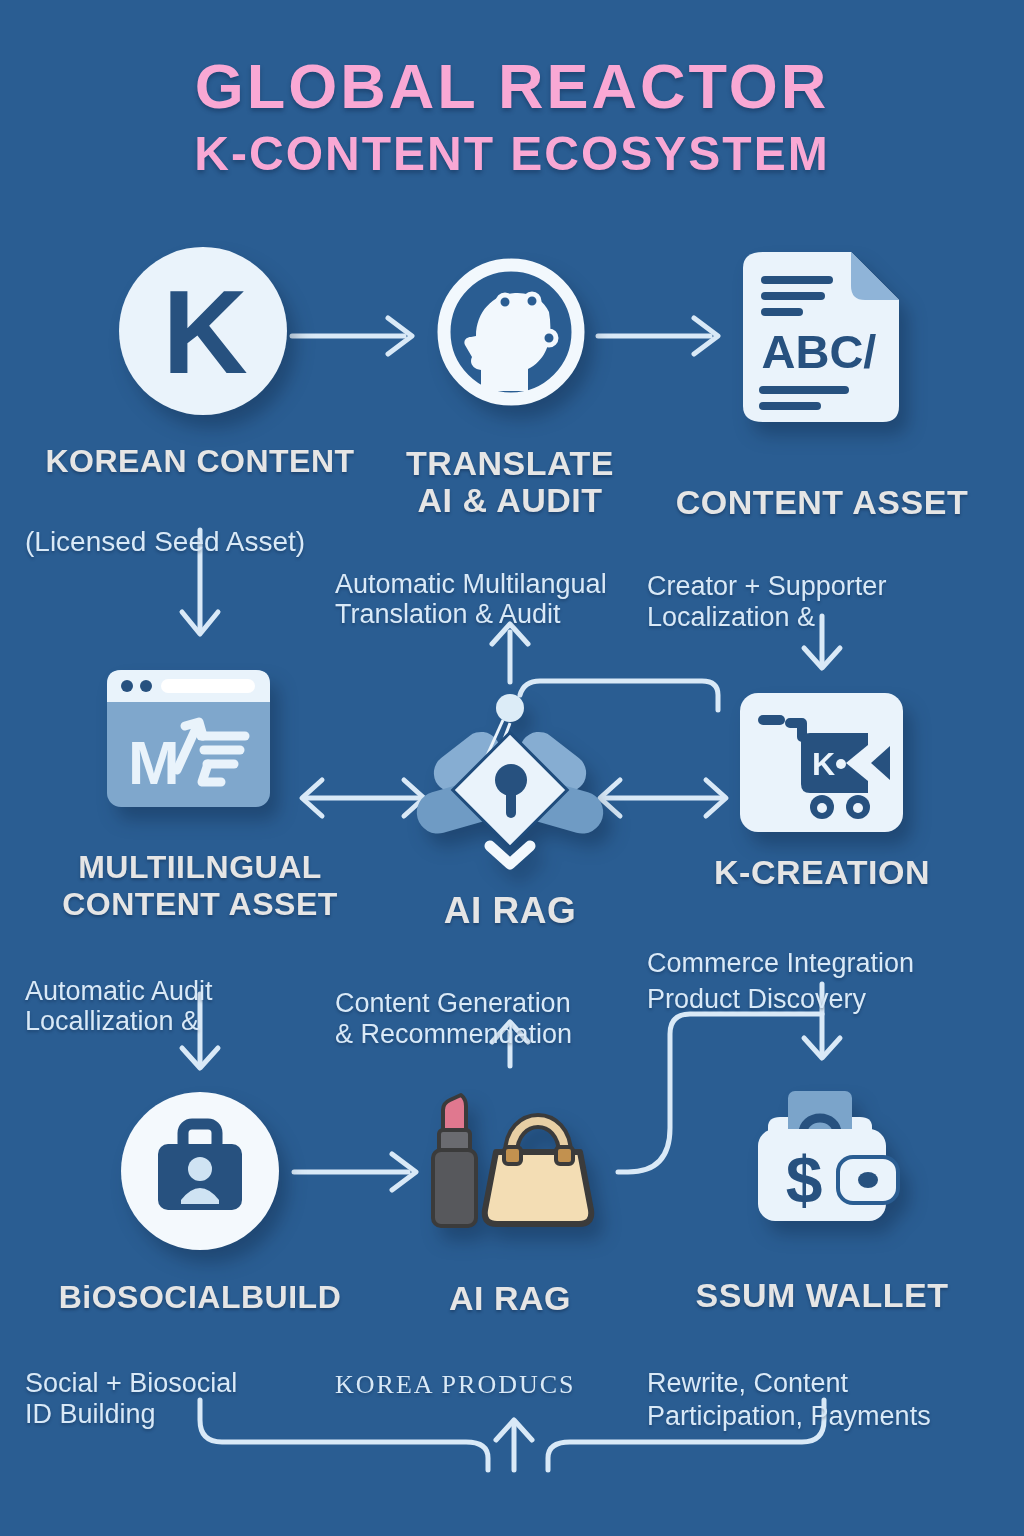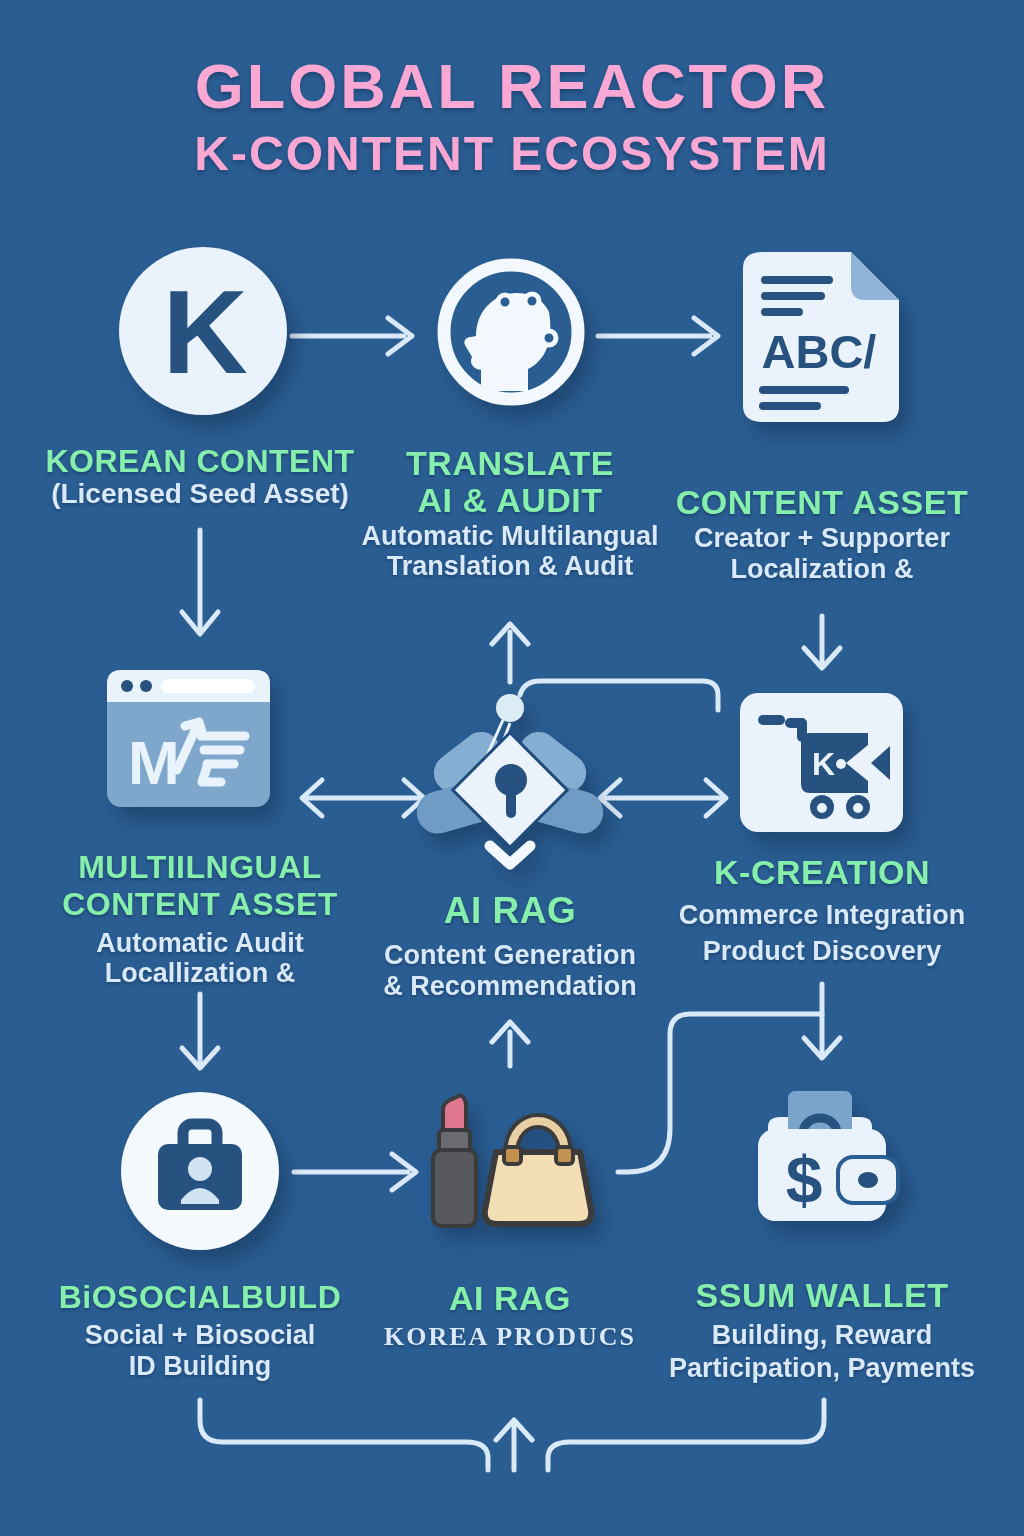--- a/index.html
+++ b/index.html
@@ -9,28 +9,29 @@
     font-family:"Liberation Sans",sans-serif;
   }
   .ttl{
     position:absolute;width:100%;text-align:center;color:#f9a8d4;
     font-weight:bold;letter-spacing:3px;
     text-shadow:0 3px 4px rgba(10,30,60,.35);
   }
   .ttl1{top:50px;font-size:63px;}
   .ttl2{top:126px;font-size:48px;letter-spacing:2px;}
   .nt{
-    position:absolute;width:350px;text-align:center;color:#86efac;
+    position:absolute;width:350px;text-align:center;color:#e5e5e5;
     font-weight:bold;font-size:32px;letter-spacing:.5px;
     text-shadow:0 2px 3px rgba(10,30,60,.4);
   }
   .ns{
-    position:absolute;width:350px;text-align:center;color:#d9e9f7;
-    font-weight:bold;font-size:27px;
+    position:absolute;width:350px;text-align:left;color:#d9e9f7;
+    font-weight:normal;font-size:27px;
     text-shadow:0 2px 3px rgba(10,30,60,.35);
+    margin-top:48px;
   }
   .serif{font-family:"Liberation Serif",serif;letter-spacing:2px;font-size:26px;}
   .icon{position:absolute;filter:drop-shadow(9px 13px 9px rgba(8,24,46,.30));}
   #connectors{position:absolute;left:0;top:0;}
   #connectors path,#connectors line{
     stroke:#d9e9f7;stroke-width:5px;fill:none;
     stroke-linecap:round;stroke-linejoin:round;
   }
 </style>
 </head>
@@ -222,16 +223,16 @@
     <rect x="46" y="6" width="64" height="54" rx="7" fill="#7ba4ca"></rect>
     <path d="M61,48 A17,15 0 0 1 95,48" fill="none" stroke="#27517f" stroke-width="9" stroke-linecap="round"></path>
     <path d="M26,42 Q26,32 38,32 H46 V46 H26 Z" fill="#eaf3fb"></path>
     <path d="M110,32 H118 Q130,32 130,42 V46 H110 Z" fill="#eaf3fb"></path>
     <rect x="16" y="44" width="128" height="92" rx="17" fill="#eaf3fb"></rect>
     <rect x="96" y="72" width="60" height="46" rx="15" fill="#eaf3fb" stroke="#2a5d92" stroke-width="4"></rect>
     <ellipse cx="126" cy="95" rx="10" ry="8" fill="#27517f"></ellipse>
     <text x="62" y="118" text-anchor="middle" font-family="Liberation Sans,sans-serif" font-size="66" font-weight="bold" fill="#27517f">$</text>
   </svg>
   <div class="nt" style="left:647px;top:1276px;font-size:34px;">SSUM WALLET</div>
-  <div class="ns" style="left:647px;top:1320px;">Building, Reward</div>
+  <div class="ns" style="left:647px;top:1320px;">Rewrite, Content</div>
   <div class="ns" style="left:647px;top:1353px;">Participation, Payments</div>
 
 </div>
 
 </body></html>

